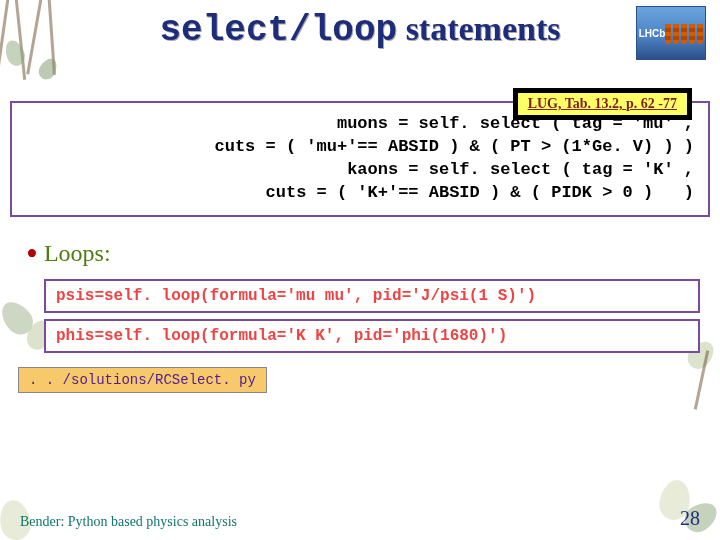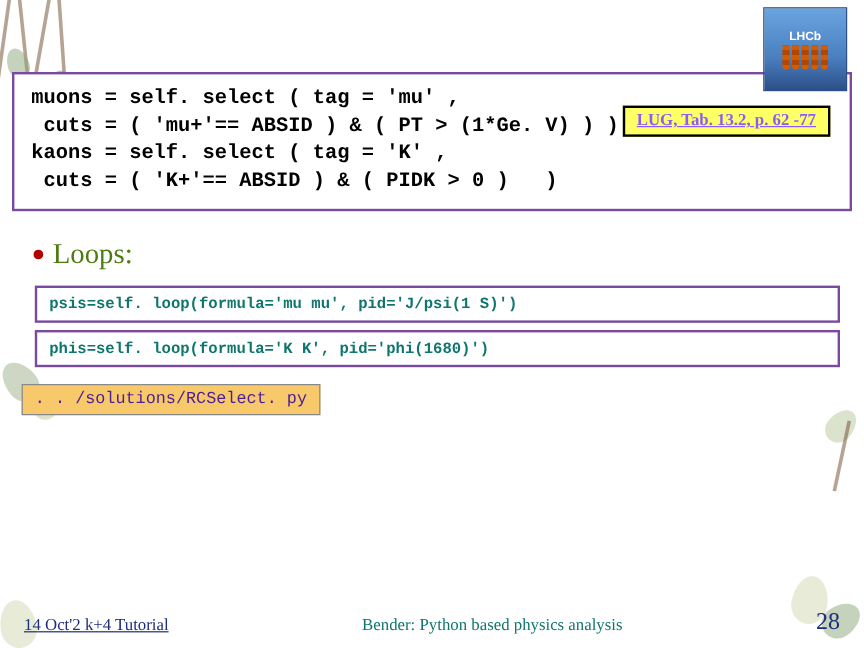--- a/index.html
+++ b/index.html
@@ -46,94 +46,95 @@
   .title .mono {
     font-family: 'Courier New', monospace;
     font-weight: bold;
     font-size: 36px;
   }
   .corner-logo {
     position: absolute;
     right: 14px;
     top: 6px;
     width: 70px;
-    height: 70px;
+    height: 54px;
     background: linear-gradient(180deg,#6aa5e0 0%, #4a7fc0 60%, #2c4f88 100%);
     border: 1px solid #2c4f88;
     color: #fff;
     font-family: sans-serif;
     font-size: 10px;
     font-weight: bold;
     display: flex;
-    flex-direction: column;
+    flex-direction: row;
     align-items: center;
     justify-content: center;
     line-height: 1.1;
   }
   .corner-logo .tubes {
     display: flex;
     gap: 2px;
     margin-top: 2px;
   }
   .corner-logo .tube {
     width: 6px; height: 20px;
     background: repeating-linear-gradient(#d45c00 0 4px,#b04600 4px 8px);
     border-radius: 0 0 3px 3px;
   }
 
   .badge {
     position: absolute;
     right: 28px;
     top: 88px;
     background: #ffff66;
-    border: 2px solid #000000;
+    border: 5px solid #000000;
     padding: 3px 10px;
     font-family: Georgia, serif;
     font-size: 14px;
     font-weight: bold;
-    color: #8b5cf6;
+    color: #7f1d1d;
     text-decoration: underline;
   }
 
   .code-block {
     margin: 50px 10px 0 10px;
     border: 2px solid #7a4aa0;
     background: #fff;
     padding: 10px 14px 10px 14px;
     font-family: 'Courier New', monospace;
     font-size: 17px;
     font-weight: bold;
     color: #000;
     white-space: pre;
     line-height: 1.35;
+    text-align: right;
   }
 
   .loops-head {
     margin: 18px 0 0 26px;
     font-family: 'Comic Sans MS', cursive;
     font-size: 24px;
     color: #4d7c0f;
   }
   .loops-head::before {
     content: "\2022";
     color: #b00000;
     font-size: 34px;
     vertical-align: -4px;
     margin-right: 6px;
   }
 
   .code-line {
-    margin: 6px 20px 0 29px;
+    margin: 6px 20px 0 44px;
     border: 2px solid #7a4aa0;
     background: #fff;
     padding: 6px 10px;
     font-family: 'Courier New', monospace;
-    font-size: 13px;
-    font-weight: bold;
-    color: #0f766e;
+    font-size: 16px;
+    font-weight: bold;
+    color: #ef4444;
     white-space: pre;
   }
 
   .path-badge {
     display: inline-block;
     margin: 14px 0 0 18px;
     background: #f7c96a;
     border: 1px solid #888;
     padding: 4px 10px;
     font-family: 'Courier New', monospace;
@@ -183,20 +184,23 @@
   <div class="leaf" style="left:28px;top:320px;width:22px;height:30px;background:#b8c89a;transform:rotate(20deg)"></div>
   <div class="leaf" style="left:0px;top:500px;width:30px;height:40px;background:#d0d8b0;transform:rotate(-10deg)"></div>
   <div class="leaf" style="left:690px;top:340px;width:22px;height:30px;background:#b8c89a;transform:rotate(40deg)"></div>
   <div class="leaf" style="left:660px;top:480px;width:30px;height:40px;background:#d0d8b0;transform:rotate(10deg)"></div>
   <div class="leaf" style="left:688px;top:500px;width:26px;height:34px;background:#8ca67a;transform:rotate(55deg)"></div>
   <div class="twig" style="left:700px;top:350px;width:3px;height:60px;transform:rotate(12deg)"></div>
 </div>
 
 <div class="content">
   <div class="title-row">
+    <h1 class="title">
+      <span class="mono">select/loop</span><span> statements</span>
+    </h1>
     <div class="corner-logo">
       <div>LHCb</div>
       <div class="tubes">
         <div class="tube"></div>
           <div class="tube"></div>
           <div class="tube"></div>
           <div class="tube"></div>
           <div class="tube"></div>
       </div>
     </div>
@@ -213,16 +217,15 @@
 
   <pre class="code-line">psis=self. loop(formula='mu mu', pid='J/psi(1 S)')</pre>
   <pre class="code-line">phis=self. loop(formula='K K', pid='phi(1680)')</pre>
 
   <div>
     <span class="path-badge">. . /solutions/RCSelect. py</span>
   </div>
 </div>
 
 <div class="footer">
-  <span class="left">14 Oct'2 k+4 Tutorial</span>
   <span class="mid">Bender: Python based physics analysis</span>
   <span class="num">28</span>
 </div>
 
 </body></html>

